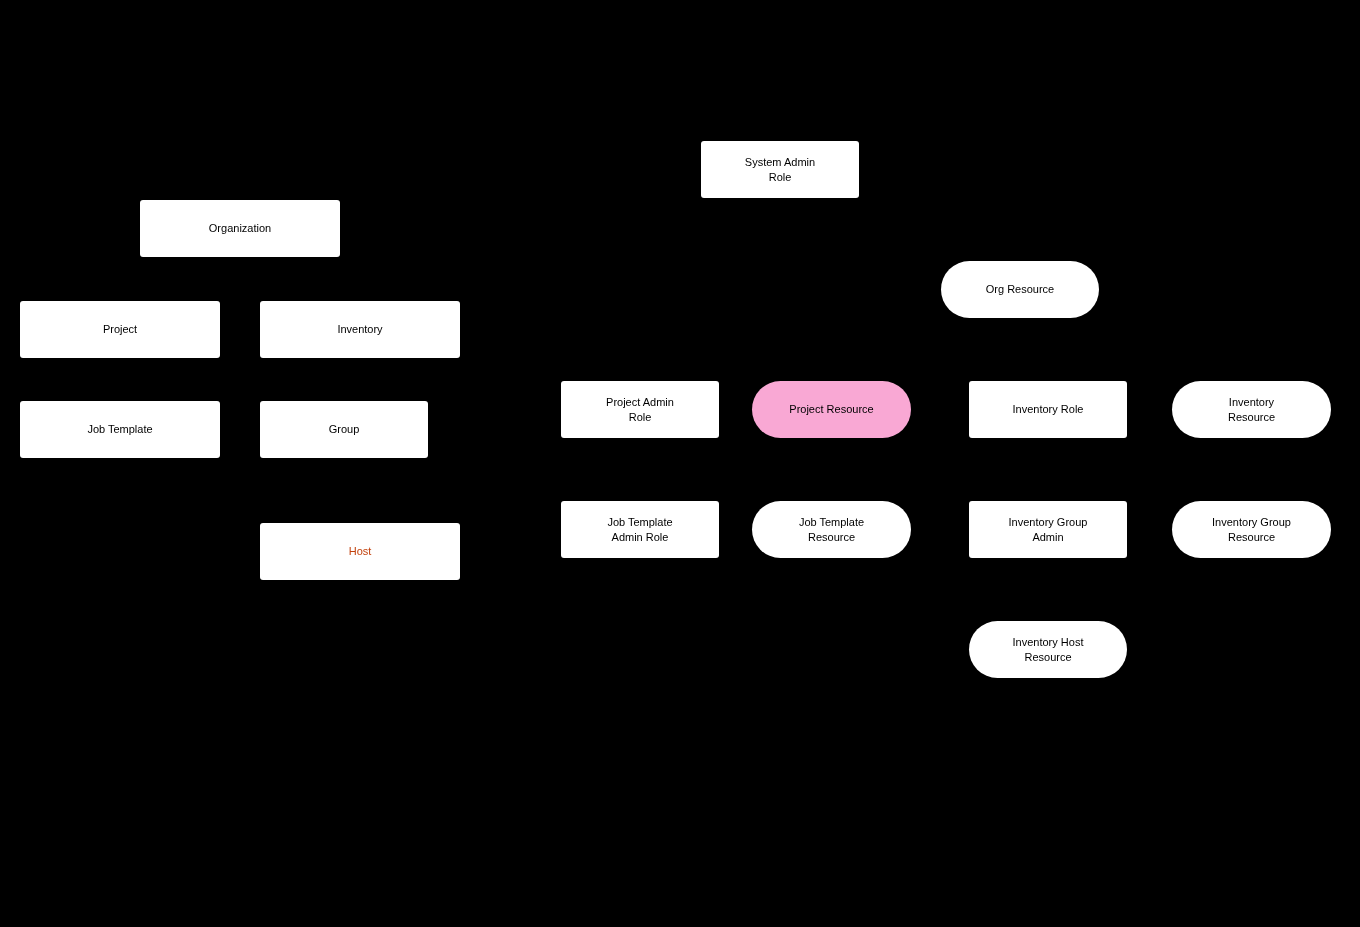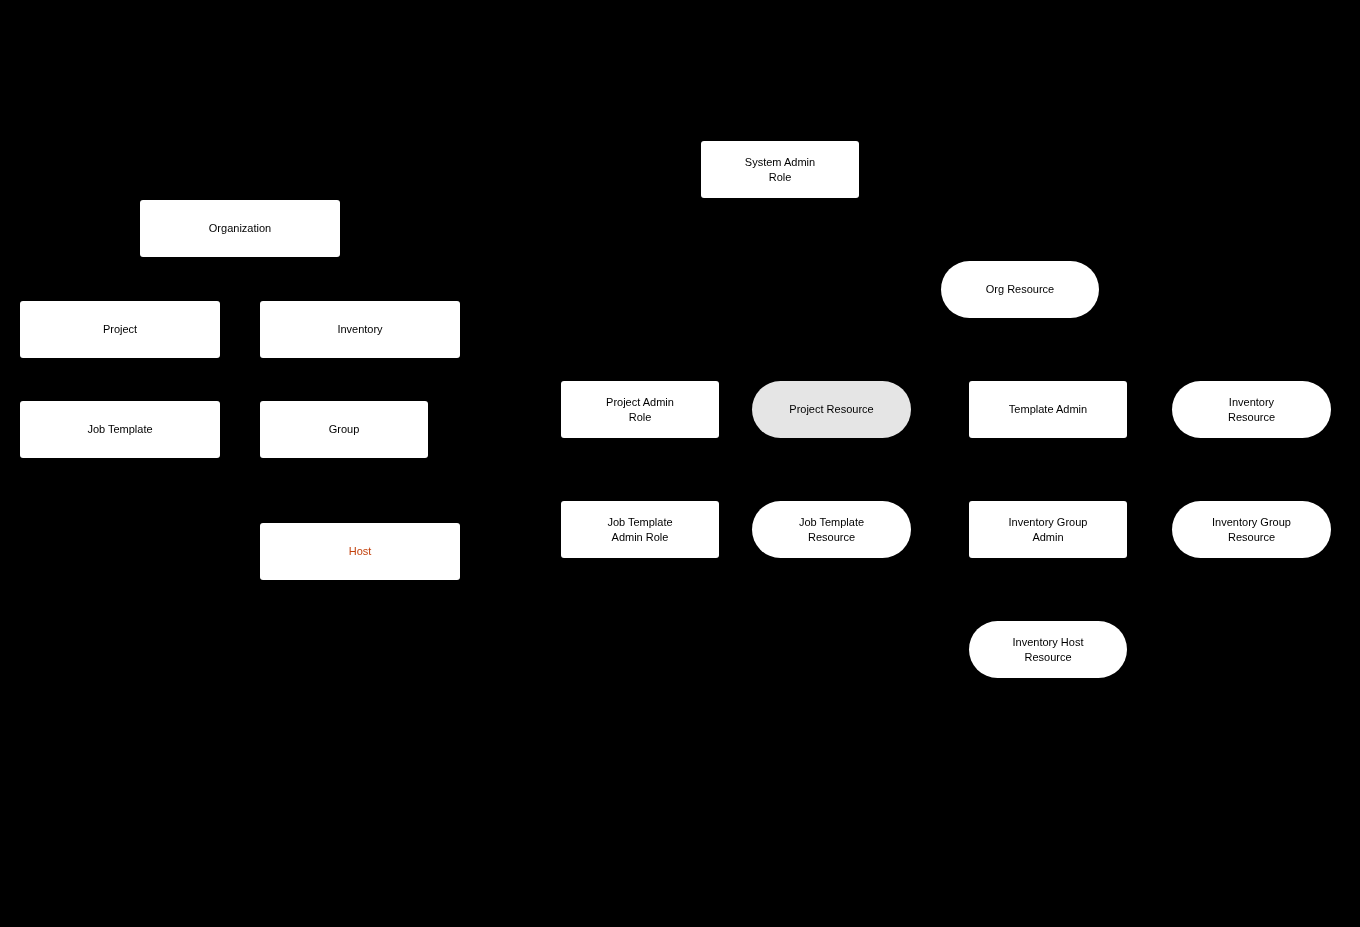--- a/index.html
+++ b/index.html
@@ -44,22 +44,22 @@
     <div class="node rect" style="left: 20px; top: 301px; width: 200px; height: 57px; background: rgb(255, 255, 255); color: rgb(0, 0, 0);">Project</div>
     <div class="node rect" style="left: 260px; top: 301px; width: 200px; height: 57px; background: rgb(255, 255, 255); color: rgb(0, 0, 0);">Inventory</div>
     <div class="node rect" style="left: 20px; top: 401px; width: 200px; height: 57px; background: rgb(255, 255, 255); color: rgb(0, 0, 0);">Job Template</div>
     <div class="node rect" style="left: 260px; top: 401px; width: 168px; height: 57px; background: rgb(255, 255, 255); color: rgb(0, 0, 0);">Group</div>
     <div class="node rect" style="left: 260px; top: 523px; width: 200px; height: 57px; background: rgb(255, 255, 255); color: #c2410c;">Host</div>
     <div class="node rect" style="left: 701px; top: 141px; width: 158px; height: 57px; background: rgb(255, 255, 255); color: rgb(0, 0, 0);">System Admin
 Role</div>
     <div class="node stadium" style="left: 941px; top: 261px; width: 158px; height: 57px; background: rgb(255, 255, 255); color: rgb(0, 0, 0);">Org Resource</div>
     <div class="node rect" style="left: 561px; top: 381px; width: 158px; height: 57px; background: rgb(255, 255, 255); color: rgb(0, 0, 0);">Project Admin
 Role</div>
-    <div class="node stadium" style="left: 752px; top: 381px; width: 159px; height: 57px; background: #e5e5e5; color: rgb(0, 0, 0);">Project Resource</div>
-    <div class="node rect" style="left: 969px; top: 381px; width: 158px; height: 57px; background: rgb(255, 255, 255); color: rgb(0, 0, 0);">Template Admin</div>
+    <div class="node stadium" style="left: 752px; top: 381px; width: 159px; height: 57px; background: #f9a8d4; color: rgb(0, 0, 0);">Project Resource</div>
+    <div class="node rect" style="left: 969px; top: 381px; width: 158px; height: 57px; background: rgb(255, 255, 255); color: rgb(0, 0, 0);">Inventory Role</div>
     <div class="node stadium" style="left: 1172px; top: 381px; width: 159px; height: 57px; background: rgb(255, 255, 255); color: rgb(0, 0, 0);">Inventory
 Resource</div>
     <div class="node rect" style="left: 561px; top: 501px; width: 158px; height: 57px; background: rgb(255, 255, 255); color: rgb(0, 0, 0);">Job Template
 Admin Role</div>
     <div class="node stadium" style="left: 752px; top: 501px; width: 159px; height: 57px; background: rgb(255, 255, 255); color: rgb(0, 0, 0);">Job Template
 Resource</div>
     <div class="node rect" style="left: 969px; top: 501px; width: 158px; height: 57px; background: rgb(255, 255, 255); color: rgb(0, 0, 0);">Inventory Group
 Admin</div>
     <div class="node stadium" style="left: 1172px; top: 501px; width: 159px; height: 57px; background: rgb(255, 255, 255); color: rgb(0, 0, 0);">Inventory Group
 Resource</div>

